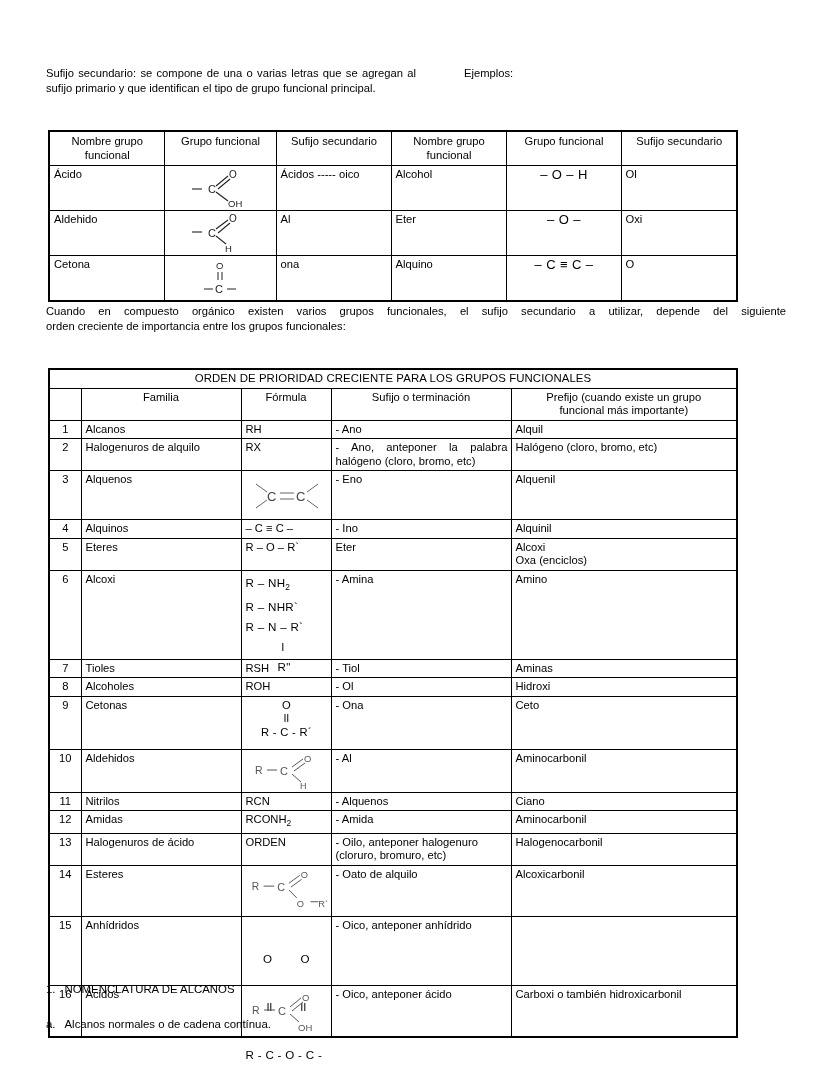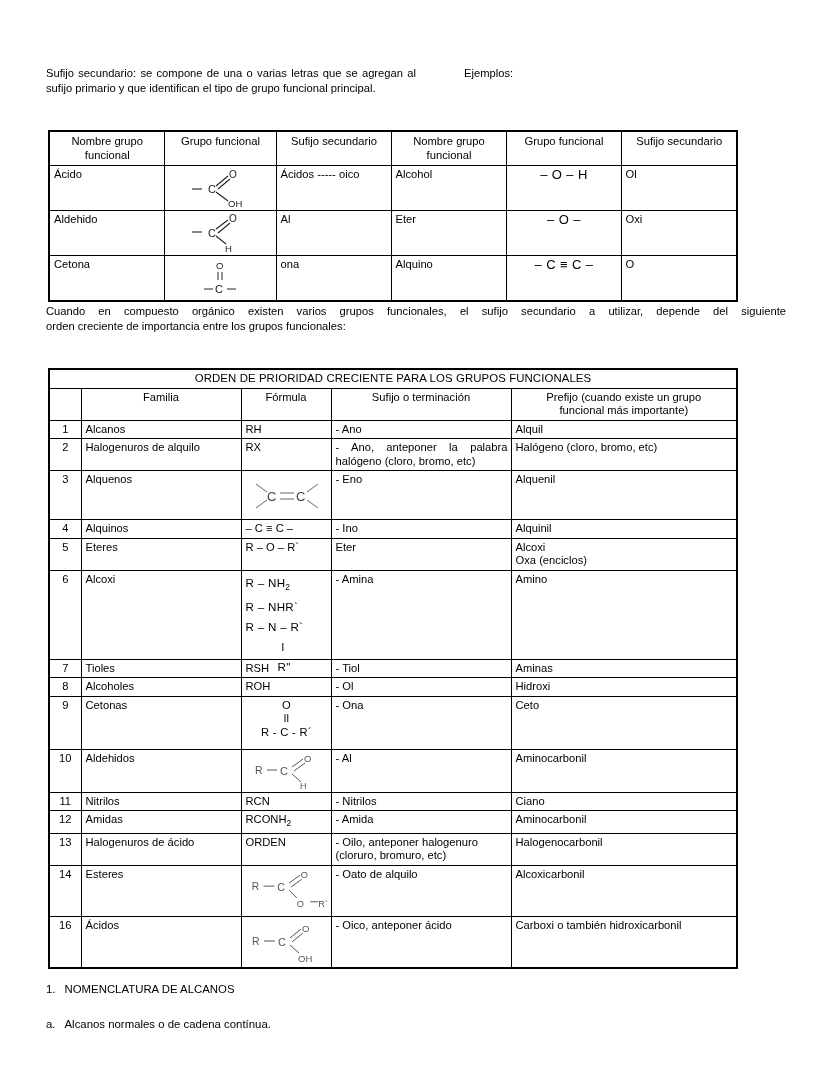--- a/index.html
+++ b/index.html
@@ -416,21 +416,21 @@
           </div>
         </td>
         <td>- Al</td>
         <td>Aminocarbonil</td>
       </tr>
 
       <tr>
         <td class="num">11</td>
         <td>Nitrilos</td>
         <td>RCN</td>
-        <td>- Nitrilos</td>
+        <td>- Alquenos</td>
         <td>Ciano</td>
       </tr>
 
       <tr>
         <td class="num">12</td>
         <td>Amidas</td>
         <td>RCONH<span class="sub">2</span></td>
         <td>- Amida</td>
         <td>Aminocarbonil</td>
       </tr>
@@ -461,20 +461,34 @@
               <text x="56" y="10" font-family="'Liberation Sans',sans-serif" font-size="9.5" fill="#555">O</text>
               <text x="52" y="39" font-family="'Liberation Sans',sans-serif" font-size="9.5" fill="#555">O</text>
               <text x="74" y="39" font-family="'Liberation Sans',sans-serif" font-size="9.5" fill="#555">R`</text>
             </svg>
           </div>
         </td>
         <td>- Oato de alquilo</td>
         <td>Alcoxicarbonil</td>
       </tr>
 
+      <tr>
+        <td class="num">15</td>
+        <td>Anhídridos</td>
+        <td>
+          <div style="font-size:11.6px;line-height:16px;letter-spacing:.3px;height:64px;white-space:pre;">
+            <div class="ctr">O        O</div>
+            <div class="ctr">ll        ll</div>
+            <div>R - C - O - C -</div>
+            <div>R'</div>
+          </div>
+        </td>
+        <td>- Oico, anteponer anhídrido</td>
+        <td></td>
+      </tr>
 
       <tr>
         <td class="num">16</td>
         <td>Ácidos</td>
         <td>
           <div class="chem-wrap" style="height:46px;">
             <svg class="chem" width="82" height="44" viewBox="0 0 82 44" aria-hidden="true">
               <text x="6" y="25" font-family="'Liberation Sans',sans-serif" font-size="10.5" fill="#555">R</text>
               <g stroke="#555" stroke-width="1" fill="none">
                 <line x1="18" y1="21" x2="29" y2="21"></line>

